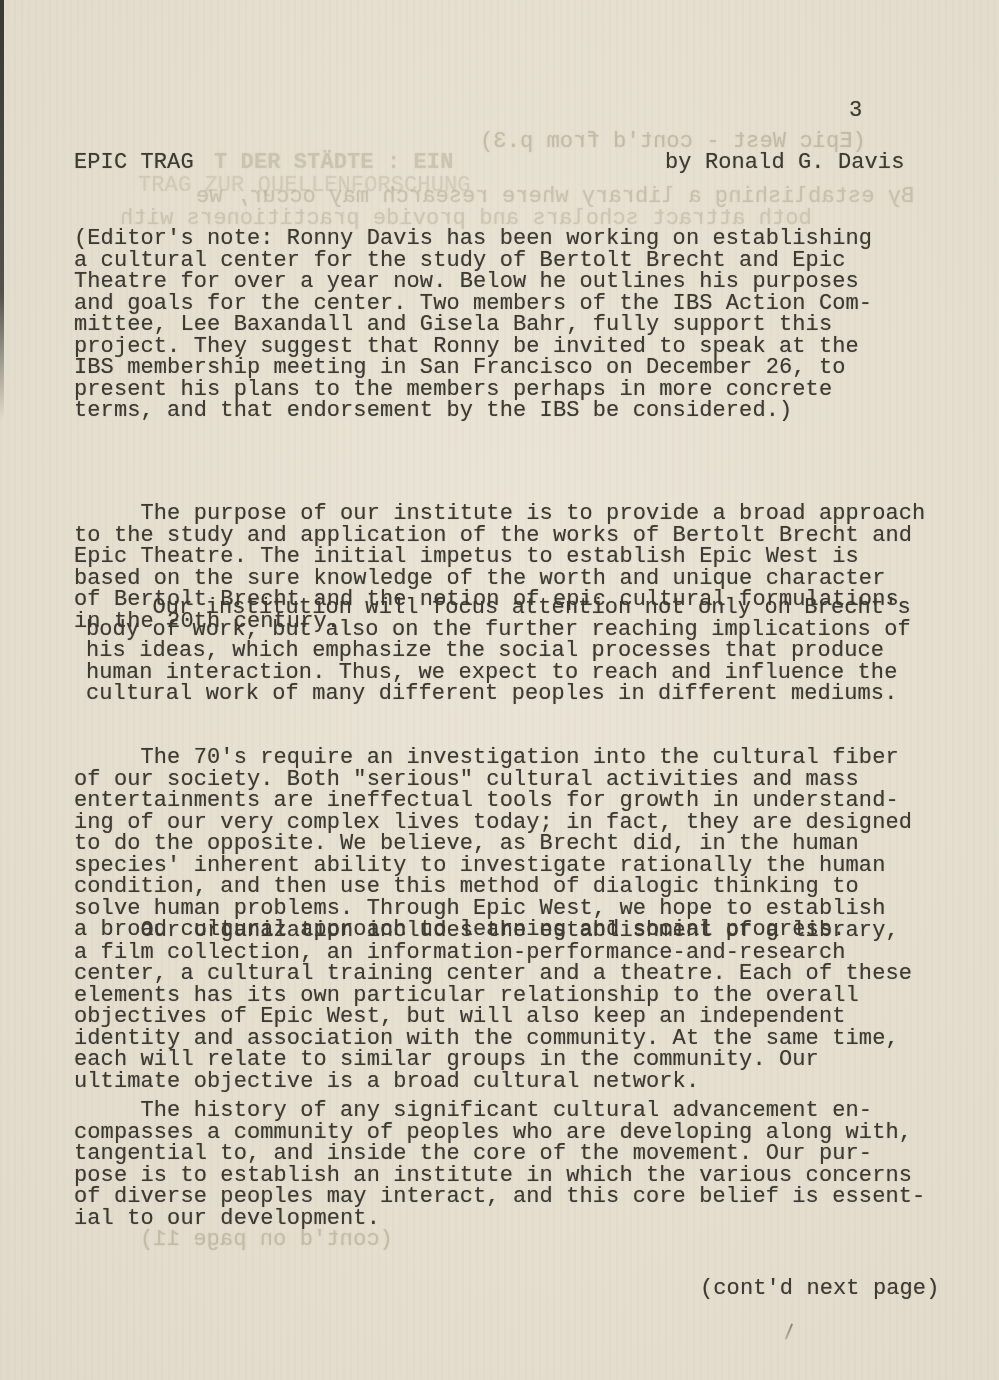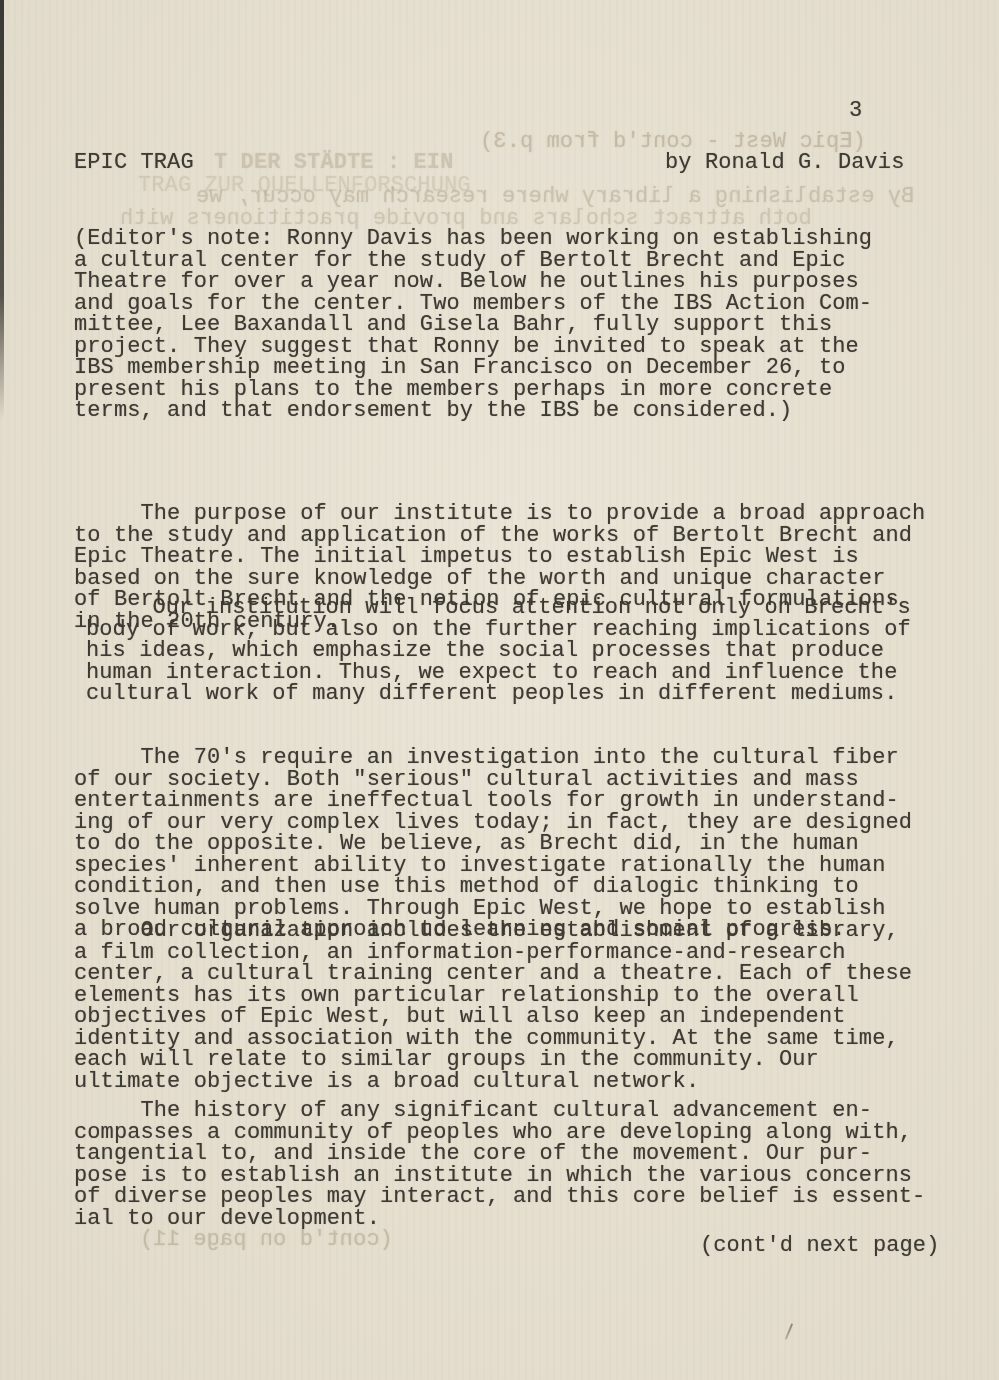--- a/index.html
+++ b/index.html
@@ -25,21 +25,21 @@
   }
   .pagenum{top:100px;left:849px;}
   .title{top:152px;left:74px;}
   .byline{top:152px;left:625px;margin-left:40px;}
   .note{top:228px;left:74px;}
   .p1{top:455px;left:74px;margin-top:48px;}
   .p2{top:597px;left:86px;}
   .p3{top:747px;left:74px;}
   .p4{top:920px;left:74px;}
   .p5{top:1100px;left:74px;}
-  .cont{top:1235px;left:700px;}
+  .cont{top:1278px;left:700px;}
   .bleed{
     position:absolute;
     white-space:pre;
     font-size:22px;
     line-height:21.5px;
     letter-spacing:0.1px;
     color:#a2987d;
     text-shadow:0 0 2px rgba(162,152,125,0.6);
     pointer-events:none;
   }

